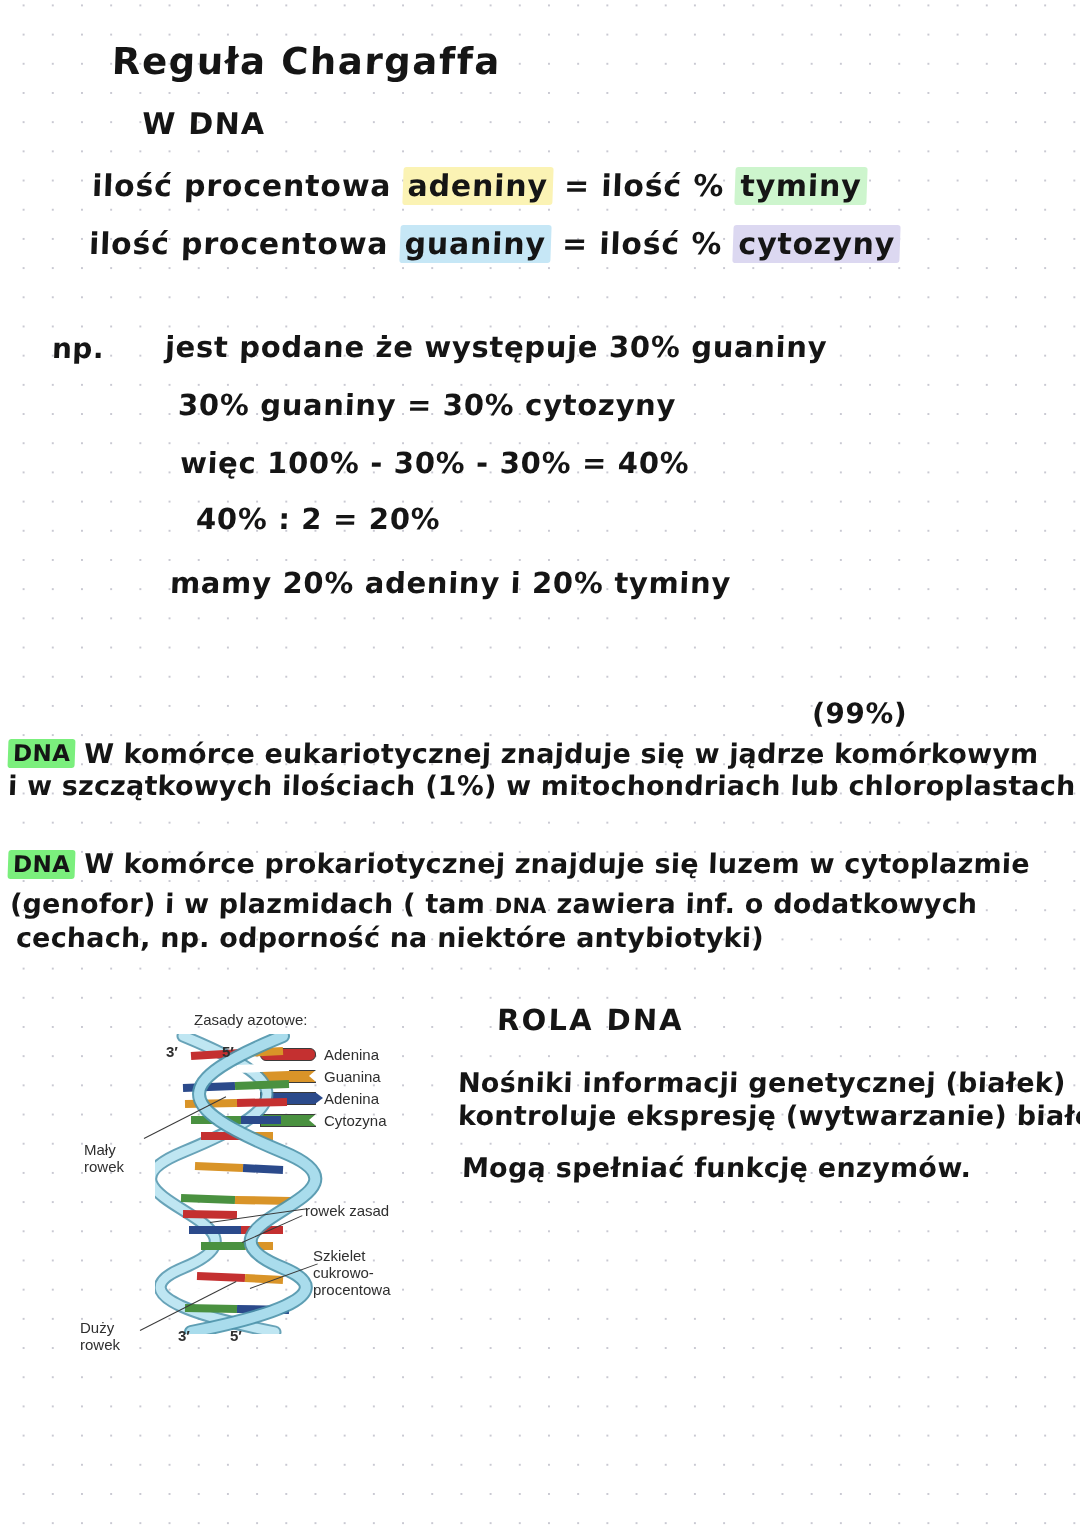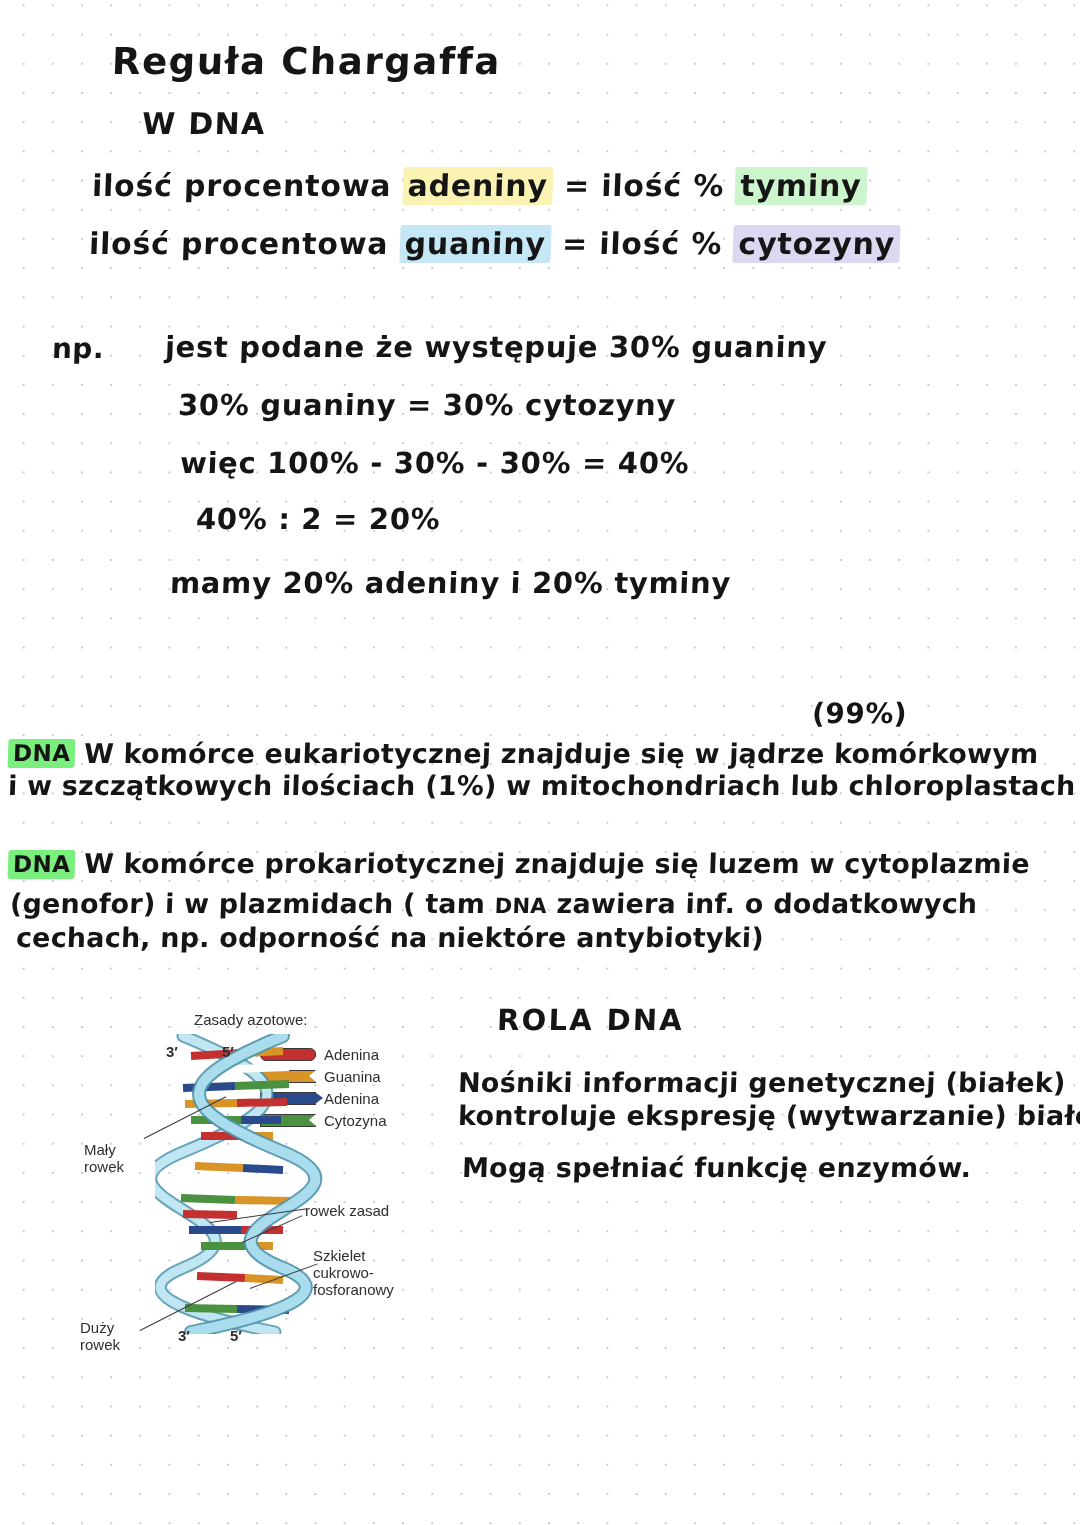--- a/index.html
+++ b/index.html
@@ -289,20 +289,20 @@
   <div class="fig-text" id="lbl-3prime-bot">3′</div>
   <div class="fig-text" id="lbl-5prime-bot">5′</div>
 
   <div class="fig-text" id="lbl-duzy" style="white-space:pre;">Mały
 rowek</div>
   <div class="fig-text" id="lbl-maly" style="white-space:pre;">Duży
 rowek</div>
   <div class="fig-text" id="lbl-para">rowek zasad</div>
   <div class="fig-text" id="lbl-szkielet" style="white-space:pre;">Szkielet
 cukrowo-
-fosforanowy</div>
+procentowa</div>
 
   <div class="leader" id="leader-duzy"></div>
   <div class="leader" id="leader-maly"></div>
   <div class="leader" id="leader-para1"></div>
   <div class="leader" id="leader-para2"></div>
   <div class="leader" id="leader-szk"></div>
 </div>
 
 </body></html>

